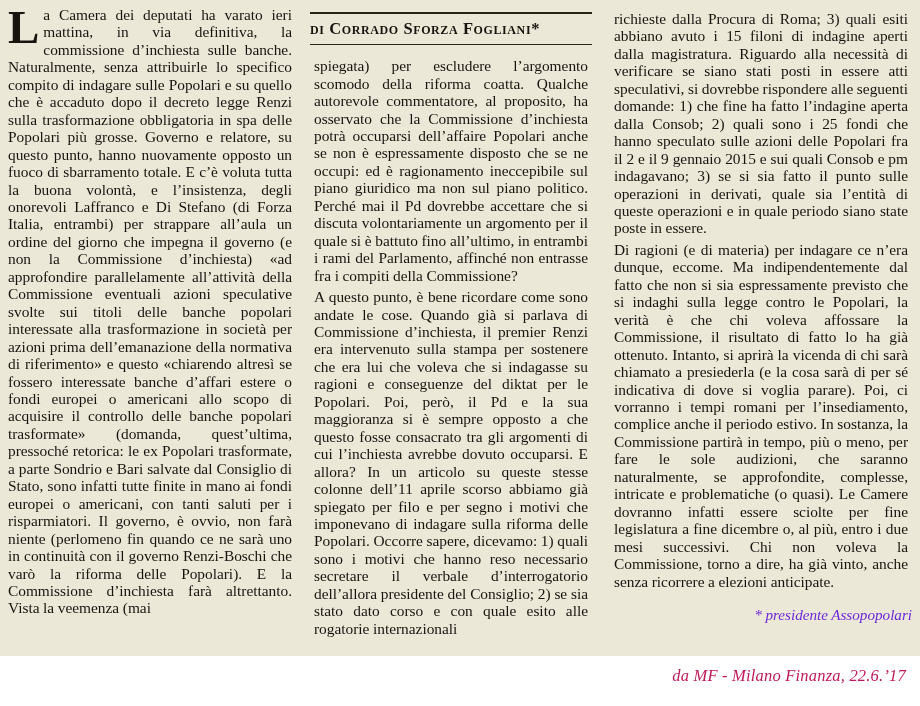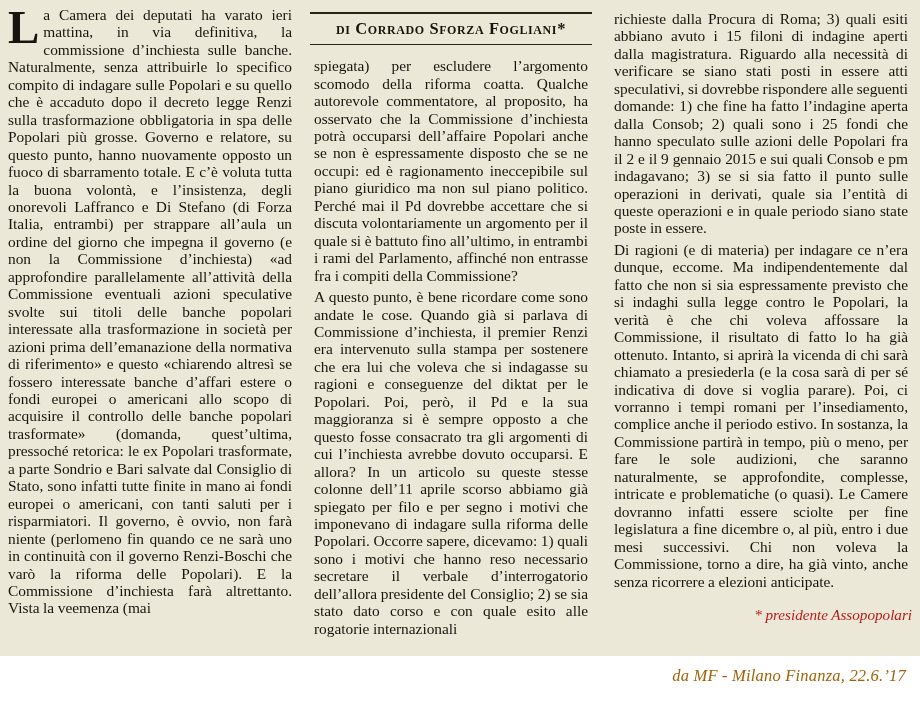--- a/index.html
+++ b/index.html
@@ -69,46 +69,46 @@
   .byline-block {
     margin: 6px 0 12px 0;
     padding: 0;
   }
   .rule {
     height: 1.6px;
     background: #2a2417;
     width: 100%;
   }
   .byline-text {
-    text-align: center;
+    text-align: left;
     font-variant: small-caps;
     font-weight: 700;
     font-size: 16.5px;
     letter-spacing: 0.6px;
     color: #17140e;
     padding: 5px 0 5px 0;
     white-space: nowrap;
   }
 
   .signature {
     text-align: right;
     font-style: italic;
     font-size: 15.2px;
     line-height: 17.45px;
-    color: #b91c1c;
+    color: #6d28d9;
     margin-top: 16px;
   }
 
   #source-line {
     position: absolute;
     right: 14px;
     top: 666px;
     font-style: italic;
     font-size: 16.5px;
-    color: #a16207;
+    color: #be185d;
     font-family: "Liberation Serif", "DejaVu Serif", serif;
     white-space: nowrap;
     letter-spacing: 0.2px;
   }
 </style>
 </head>
 <body>
 
 <div id="clipping">
   <div id="columns">

